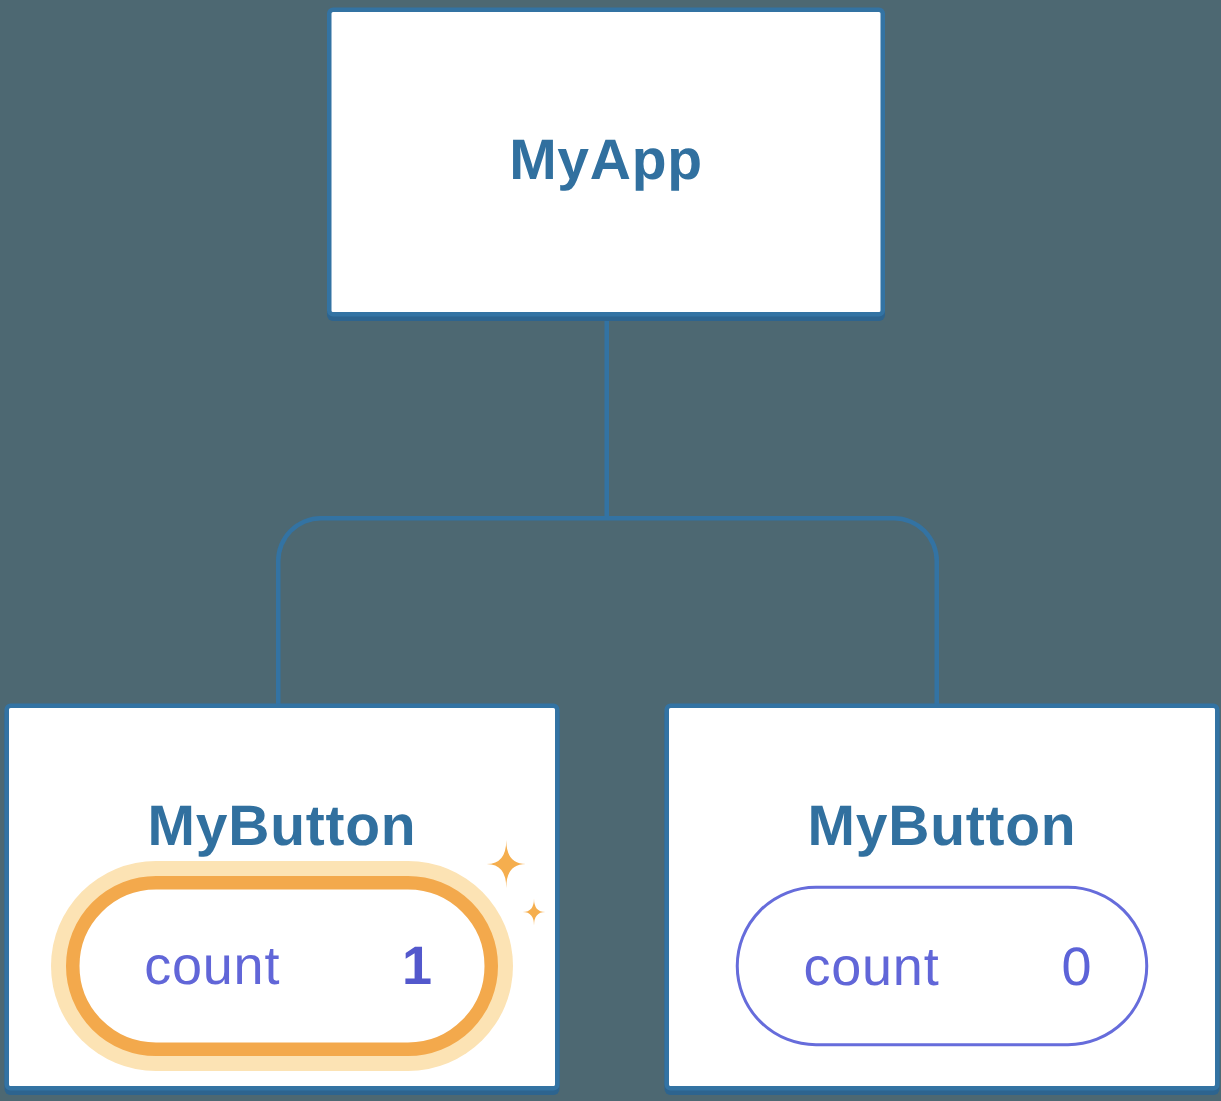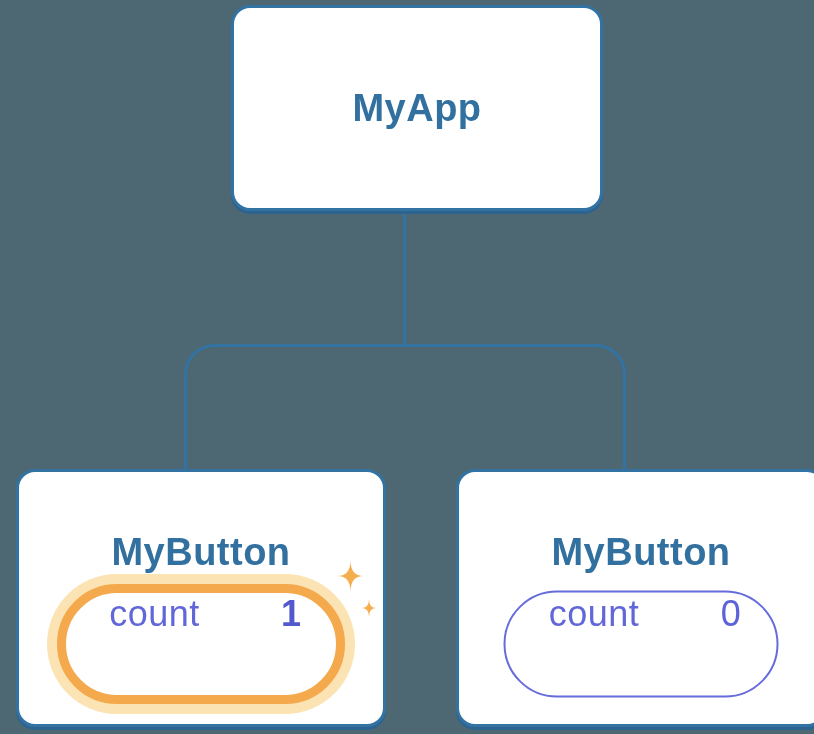--- a/index.html
+++ b/index.html
@@ -21,23 +21,22 @@
   body{
     position:relative;
     background:var(--background);
     font-family:"Liberation Sans", sans-serif;
     overflow:hidden;
   }
   .card{
     position:absolute;
     background:var(--card-fill);
     border:3px solid var(--stroke);
-    border-radius:19px;
+    border-radius:4px;
     box-shadow:0 3px 0 var(--stroke-shadow);
-    margin-left:13px;
   }
   #myapp-card{left:218px;top:5px;width:372px;height:206px;}
   #mybutton-left-card{left:3px;top:469px;width:370px;height:258px;}
   #mybutton-right-card{left:443px;top:469px;width:370px;height:258px;}
 
   .node-title{
     position:absolute;left:0;right:0;text-align:center;
     font-size:38px;font-weight:bold;letter-spacing:.5px;
     color:var(--heading);
   }
@@ -51,21 +50,21 @@
   }
   .bracket{
     position:absolute;left:184px;top:344px;width:442px;height:126px;
     border:3px solid var(--stroke);border-bottom:none;
     border-radius:30px 30px 0 0;
   }
 
   
   .pill{
     position:absolute;top:172px;left:50%;transform:translate(-50%,-50%);
-    display:flex;align-items:flex-start;background:var(--card-fill);
+    display:flex;align-items:center;background:var(--card-fill);
   }
   .pill-highlight{
     width:288px;height:120px;border:9px solid var(--highlight-ring);
     border-radius:60px;box-shadow:0 0 0 10px var(--highlight-glow);
   }
   .pill-normal{
     width:275px;height:107px;border:2.5px solid var(--state-border);
     border-radius:54px;
   }
   .pill-cell-name{

